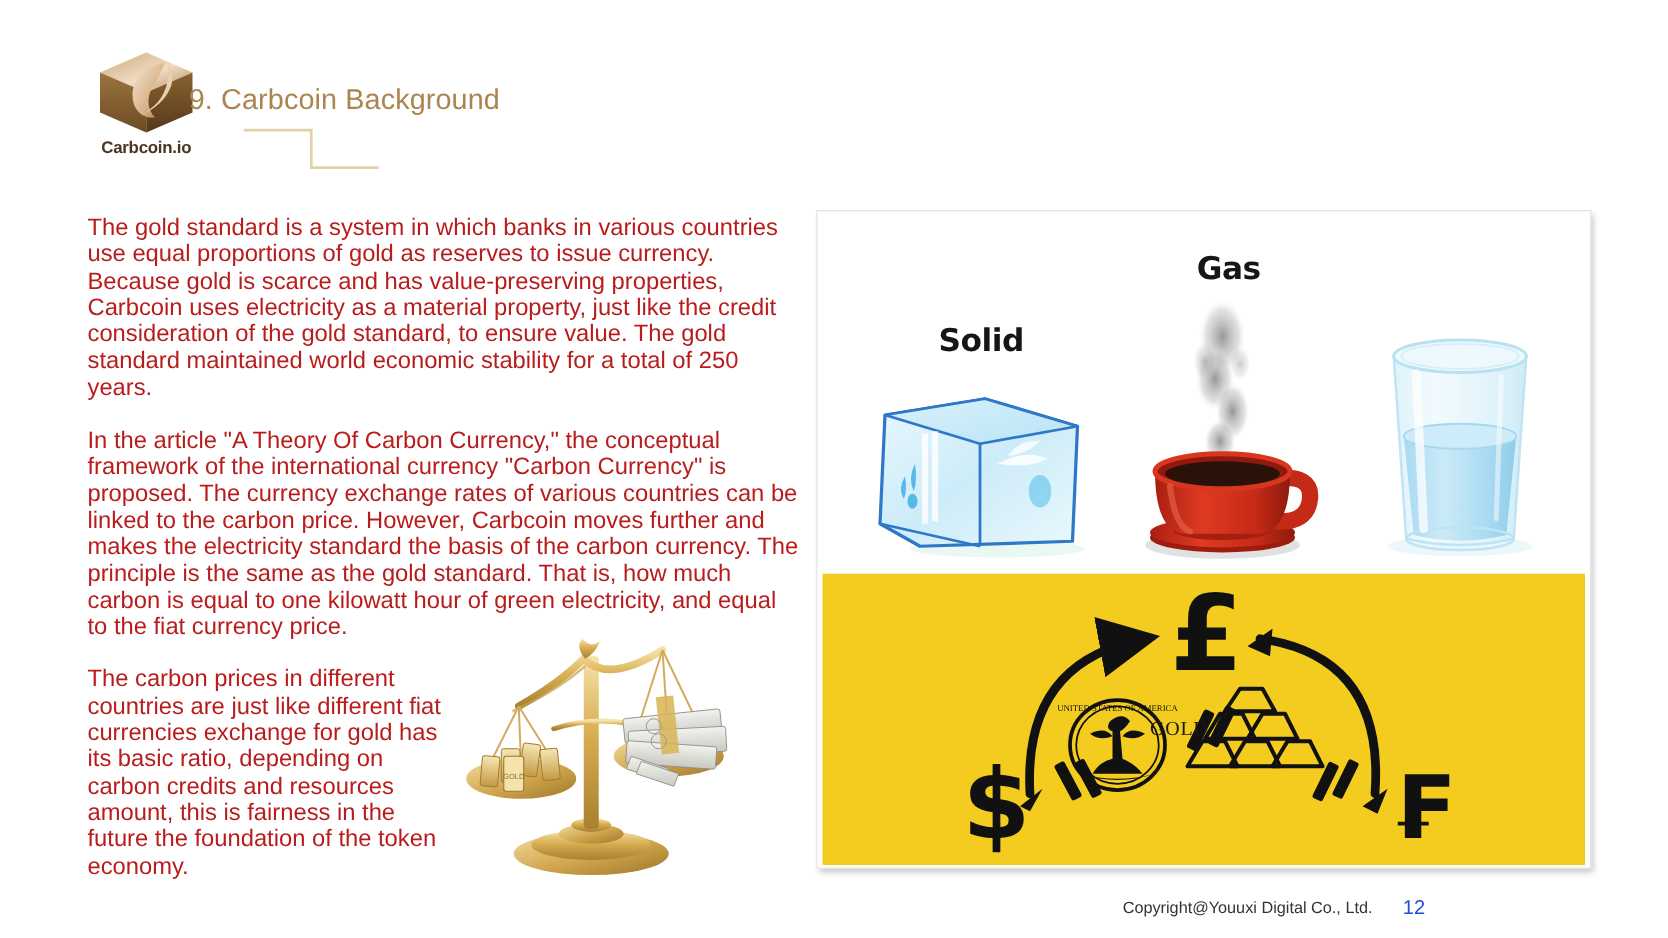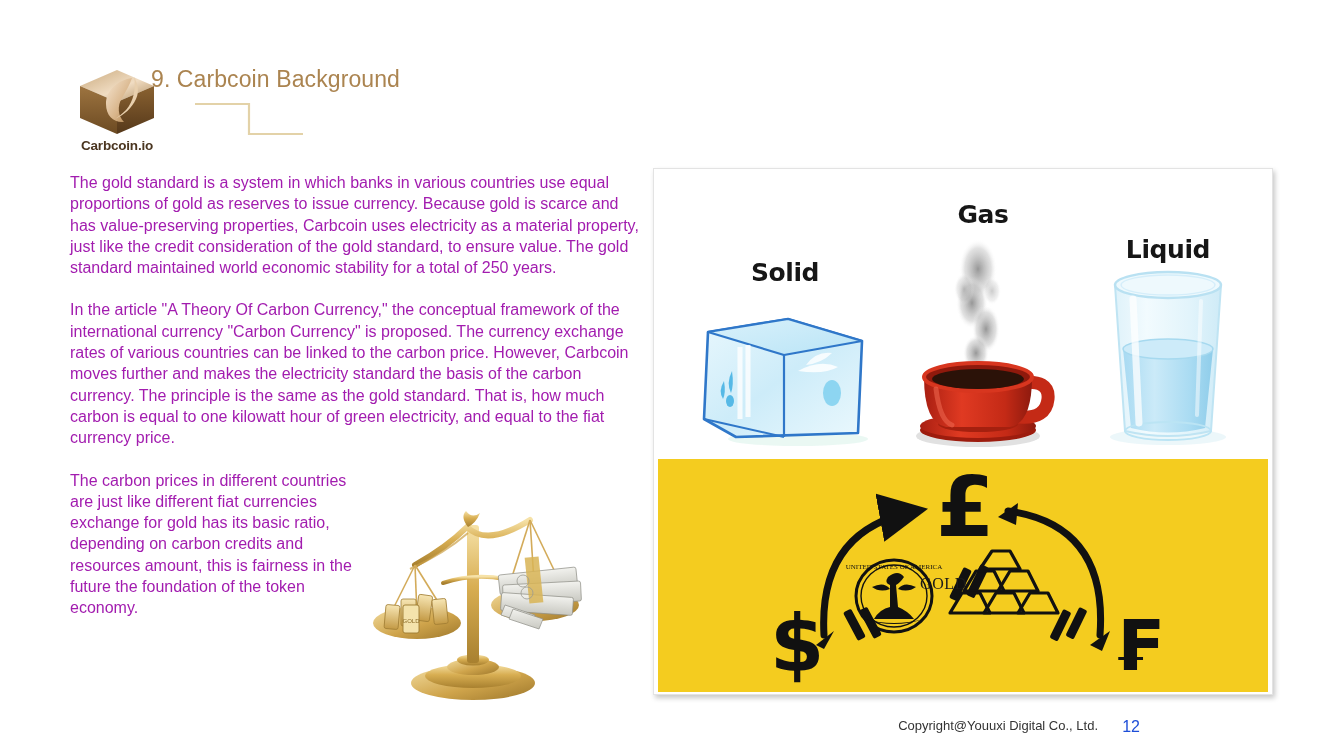--- a/index.html
+++ b/index.html
@@ -17,21 +17,21 @@
   }
 
   
   #header {
     position: absolute;
     left: 0; top: 0;
     width: 1334px; height: 160px;
   }
   #logo-block {
     position: absolute;
-    left: 66px; top: 68px;
+    left: 66px; top: 40px;
     width: 102px; height: 92px;
   }
   #logo-mark { position: absolute; left: 8px; top: 0; width: 86px; height: 70px; }
   #logo-wordmark {
     position: absolute;
     left: 0; top: 70px;
     width: 102px;
     text-align: center;
     font-size: 13.5px;
     font-weight: bold;
@@ -63,23 +63,23 @@
     white-space: nowrap;
   }
 
   
   #text-column {
     position: absolute;
     left: 70px; top: 172px;
     width: 572px;
   }
   .body-para {
-    font-size: 16px;
+    font-size: 19px;
     line-height: 21.3px;
-    color: #a21caf;
+    color: #b91c1c;
     margin: 0 0 21px 0;
     text-align: left;
   }
   #para-3 { width: 290px; margin-bottom: 4px; }
 
   
   #scale-figure {
     position: absolute;
     left: 355px; top: 487px;
     width: 265px; height: 215px;
@@ -359,21 +359,20 @@
 
         <path d="M26 146 q0 46 22 50 h64 q22 -4 22 -50 z" fill="url(#cupG)"></path>
         <ellipse cx="80" cy="146" rx="54" ry="14" fill="#8f190c"></ellipse>
         <ellipse cx="80" cy="146" rx="54" ry="14" fill="none" stroke="#d8361f" stroke-width="4"></ellipse>
         <ellipse cx="80" cy="148" rx="46" ry="10" fill="#2b1208"></ellipse>
         <path d="M38 158 q4 32 16 36" fill="none" stroke="#f06a52" stroke-width="5" opacity="0.55" stroke-linecap="round"></path>
       </svg>
     </div>
 
     <div class="state-cell" id="cell-liquid">
-      <div class="state-label">Liquid</div>
       <svg class="state-art" style="top:92px;height:186px" viewBox="0 0 190 186">
         <defs>
           <linearGradient id="glassG" x1="0" y1="0" x2="1" y2="0">
             <stop offset="0%" stop-color="#dff2fa"></stop>
               <stop offset="30%" stop-color="#f2fbfe"></stop>
               <stop offset="70%" stop-color="#e2f4fb"></stop>
               <stop offset="100%" stop-color="#cfebf7"></stop>
           </linearGradient>
           <linearGradient id="waterG" x1="0" y1="0" x2="1" y2="0">
             <stop offset="0%" stop-color="#a8daf2"></stop>

